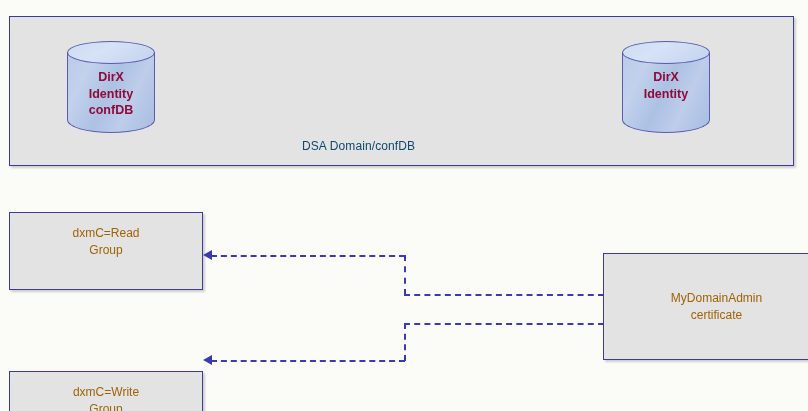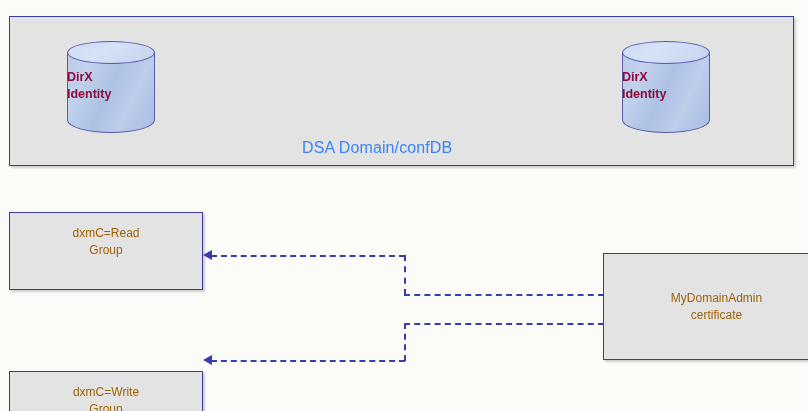--- a/index.html
+++ b/index.html
@@ -19,22 +19,22 @@
   
   .panel {
     position: absolute;
     background: #e3e3e3;
     border: 1.5px solid #3b3b9e;
     box-shadow: 2px 2px 2px rgba(0,0,0,0.18);
     box-sizing: border-box;
   }
   .panel-label {
     position: absolute;
-    font-size: 16px;
-    color: #3b82f6;
+    font-size: 12px;
+    color: #0c4a6e;
     white-space: nowrap;
     letter-spacing: .1px;
   }
 
   .node-box {
     position: absolute;
     background: #e3e3e3;
     border: 1.5px solid #3b3b9e;
     box-shadow: 2px 2px 2px rgba(0,0,0,0.18);
     box-sizing: border-box;
@@ -85,20 +85,21 @@
     background: linear-gradient(150deg, #cedcf2 0%, #d6e2f5 40%, #c3d3ee 100%);
     border: 1.5px solid #5b5bb0;
     border-radius: 50%;
     box-sizing: border-box;
   }
   .cyl-label {
     position: absolute;
     left: 0;
     top: 28px;
     width: 100%;
+    text-align: center;
     font-size: 12.5px;
     font-weight: bold;
     line-height: 1.32;
     color: #8e0b3a;
     pointer-events: none;
   }
   .cyl-confdb { left: 67px;  top: 41px; }
   .cyl-domain { left: 622px; top: 41px; }
 
   
@@ -140,20 +141,21 @@
   <div class="panel domain-panel"></div>
 
   <div class="panel-label domain-panel-label">DSA Domain/confDB</div>
 
   <div class="cylinder cyl-confdb">
     <div class="cyl-body"></div>
     <div class="cyl-top"></div>
     <div class="cyl-label">
       <div>DirX</div>
       <div>Identity</div>
+      <div>confDB</div>
     </div>
   </div>
 
   <div class="cylinder cyl-domain">
     <div class="cyl-body"></div>
     <div class="cyl-top"></div>
     <div class="cyl-label">
       <div>DirX</div>
       <div>Identity</div>
     </div>

